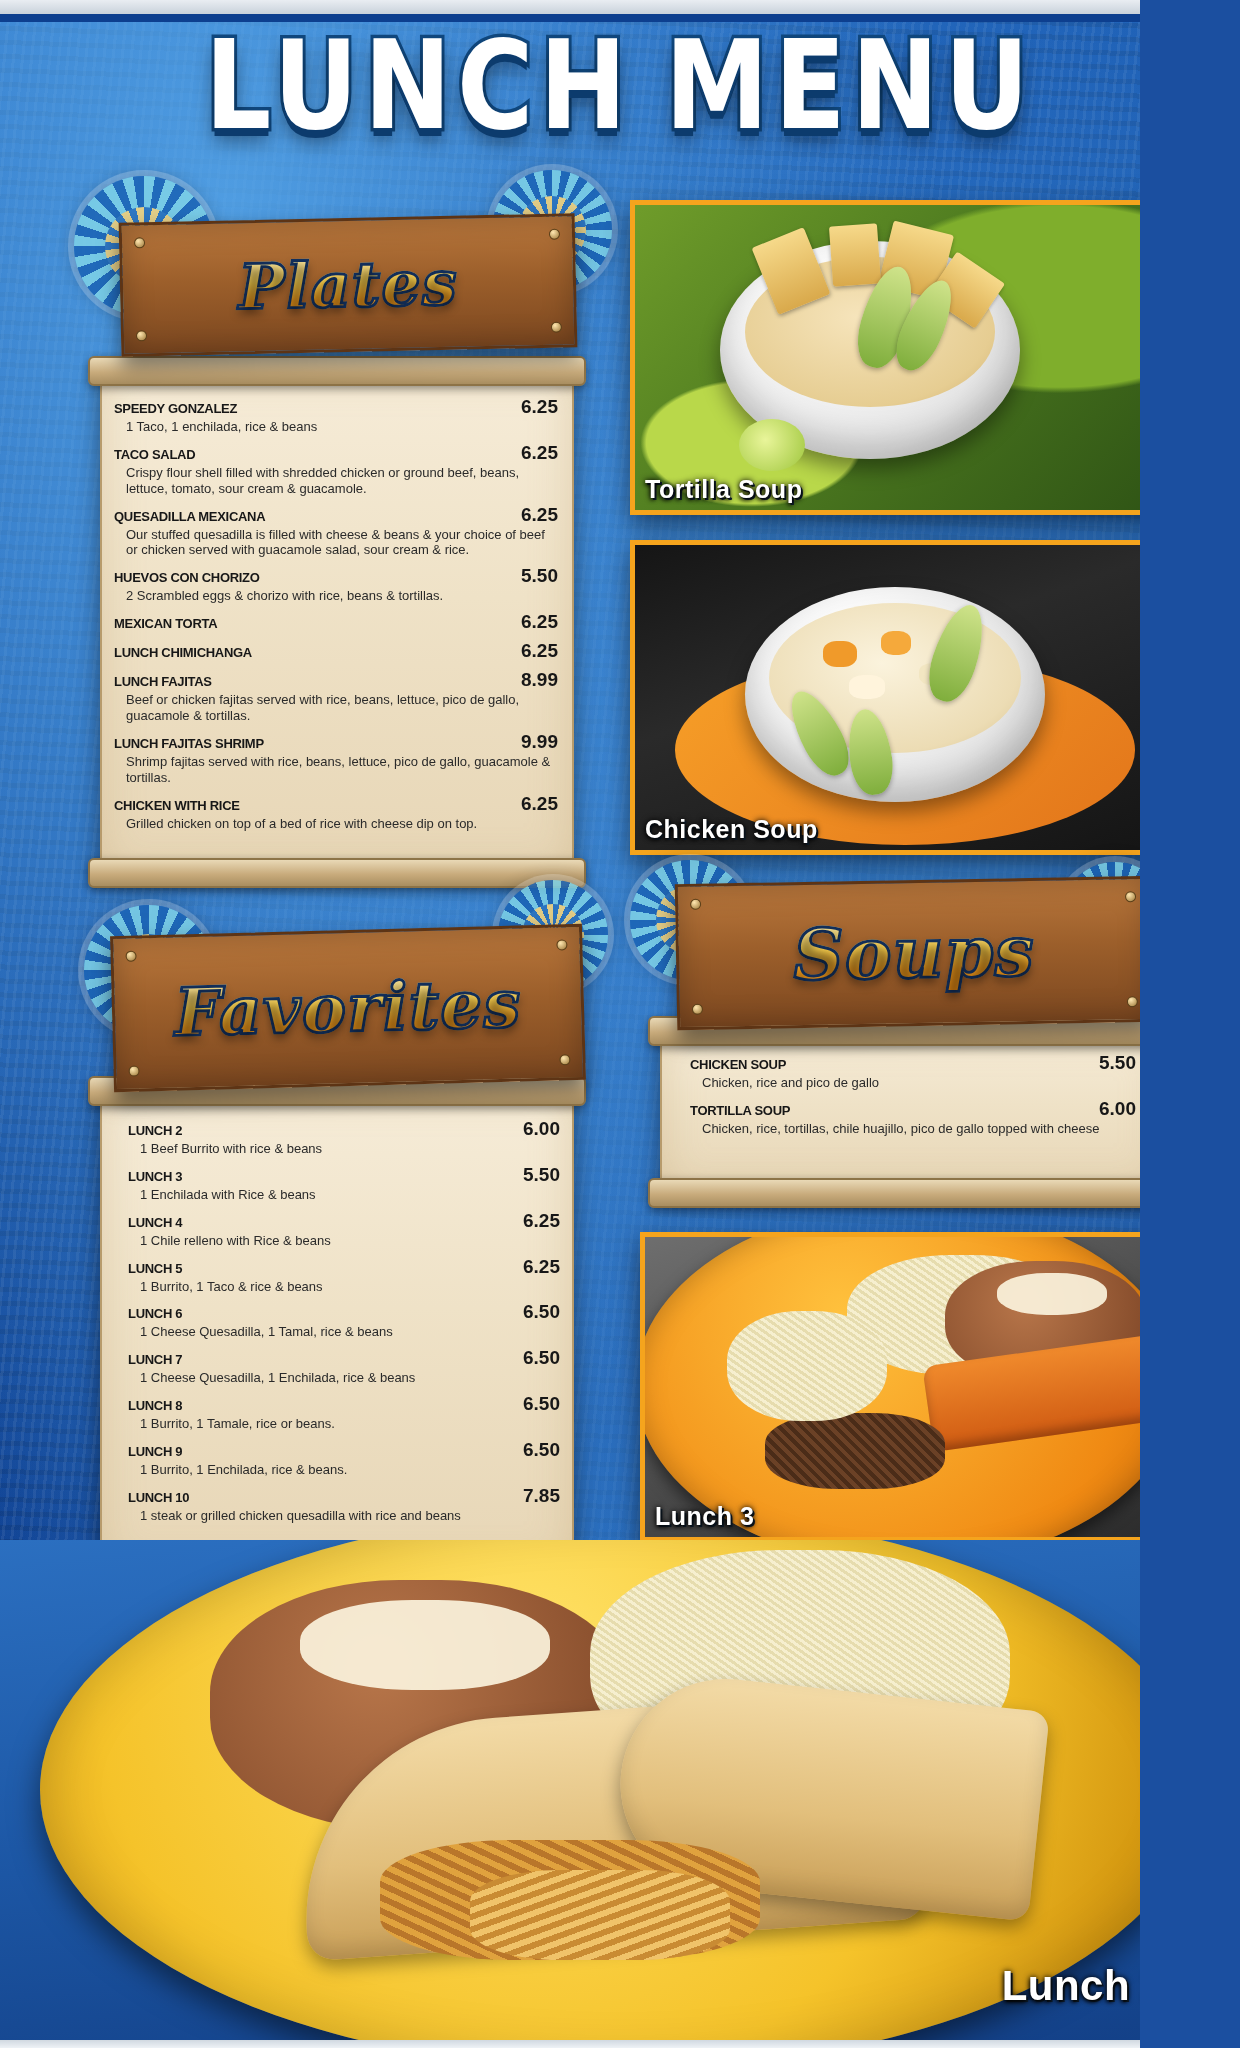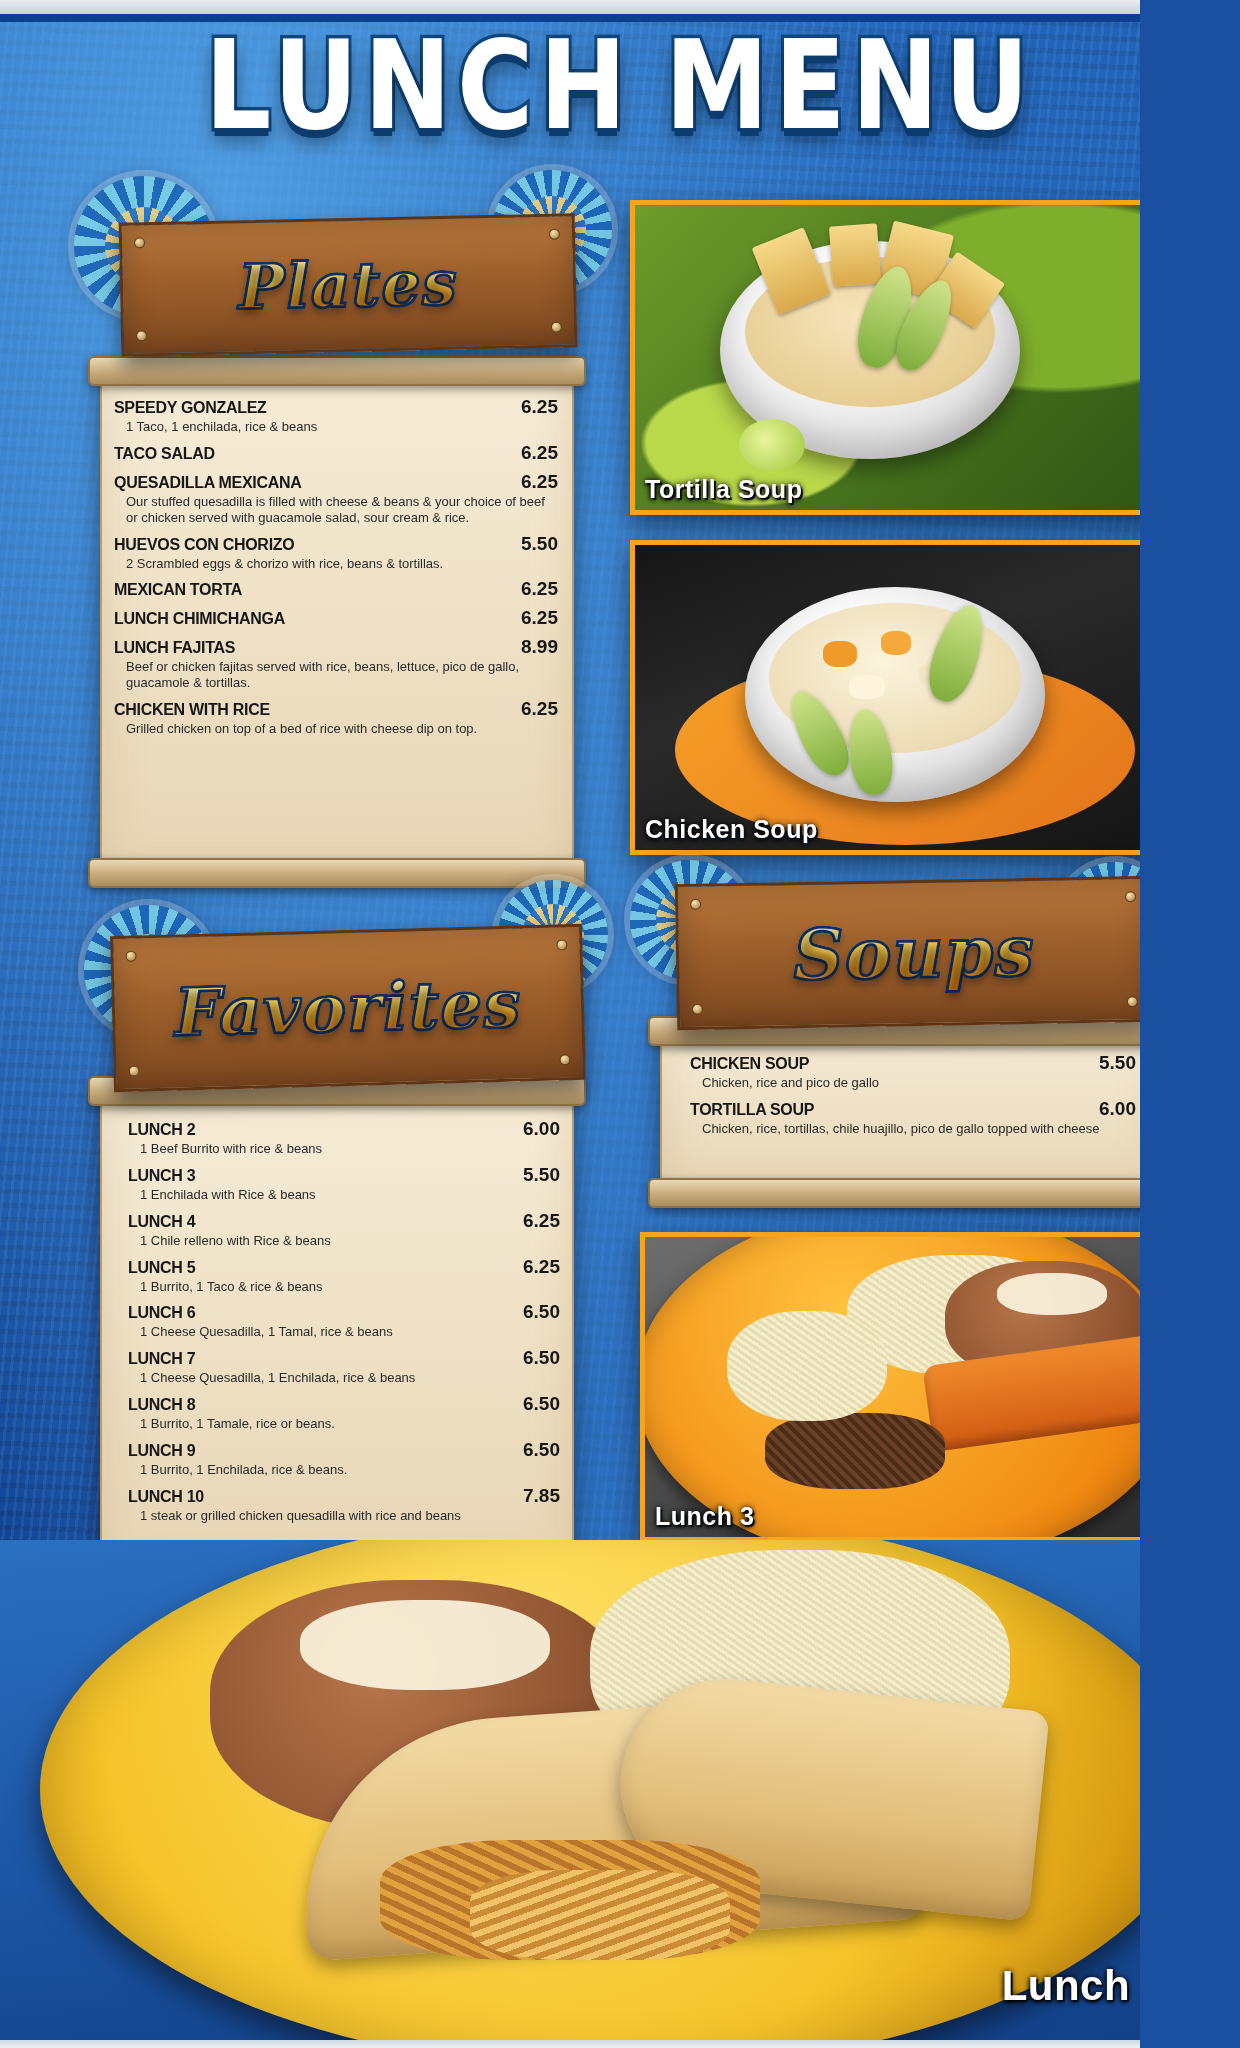--- a/index.html
+++ b/index.html
@@ -88,21 +88,21 @@
   }
   .mandala:after{content:"";position:absolute;inset:22%;border-radius:50%;
     background:repeating-conic-gradient(from 12deg,#ffd97a 0deg 12deg,#2a73c0 12deg 24deg);}
 
   
   .menu-list{position:absolute;left:0;right:0;}
   .item{position:relative;margin:0 0 7px 0;}
   .item-head{display:flex;align-items:baseline;}
   .item-name{
     font-family:"Liberation Sans", sans-serif;
-    font-weight:bold;font-size:16px;color:#171717;letter-spacing:-.3px;
+    font-weight:bold;font-size:13px;color:#171717;letter-spacing:-.3px;
     white-space:nowrap;
   }
   .spacer{flex:1;}
   .item-price{font-weight:bold;font-size:19px;color:#171717;}
   .item-desc{
     font-size:13px;line-height:1.22;color:#2a2a2a;
     padding-left:12px;padding-top:1px;max-width:96%;
   }
 
   
@@ -189,20 +189,21 @@
           <span class="item-price">6.25</span>
         </div>
       <div class="item-desc">1 Taco, 1 enchilada, rice &amp; beans</div>
     </div>
     <div class="item">
       <div class="item-head">
           <span class="item-name">TACO SALAD</span>
           <span class="spacer"></span>
           <span class="item-price">6.25</span>
         </div>
+      <div class="item-desc">Crispy flour shell filled with shredded chicken or ground beef, beans, lettuce, tomato, sour cream &amp; guacamole.</div>
     </div>
     <div class="item">
       <div class="item-head">
           <span class="item-name">QUESADILLA MEXICANA</span>
           <span class="spacer"></span>
           <span class="item-price">6.25</span>
         </div>
       <div class="item-desc">Our stuffed quesadilla is filled with cheese &amp; beans &amp; your choice of beef or chicken served with guacamole salad, sour cream &amp; rice.</div>
     </div>
     <div class="item">
@@ -227,20 +228,28 @@
           <span class="item-price">6.25</span>
         </div>
     </div>
     <div class="item">
       <div class="item-head">
           <span class="item-name">LUNCH FAJITAS</span>
           <span class="spacer"></span>
           <span class="item-price">8.99</span>
         </div>
       <div class="item-desc">Beef or chicken fajitas served with rice, beans, lettuce, pico de gallo, guacamole &amp; tortillas.</div>
+    </div>
+    <div class="item">
+      <div class="item-head">
+          <span class="item-name">LUNCH FAJITAS SHRIMP</span>
+          <span class="spacer"></span>
+          <span class="item-price">9.99</span>
+        </div>
+      <div class="item-desc">Shrimp fajitas served with rice, beans, lettuce, pico de gallo, guacamole &amp; tortillas.</div>
     </div>
     <div class="item">
       <div class="item-head">
           <span class="item-name">CHICKEN WITH RICE</span>
           <span class="spacer"></span>
           <span class="item-price">6.25</span>
         </div>
       <div class="item-desc">Grilled chicken on top of a bed of rice with cheese dip on top.</div>
     </div>
   </div>

